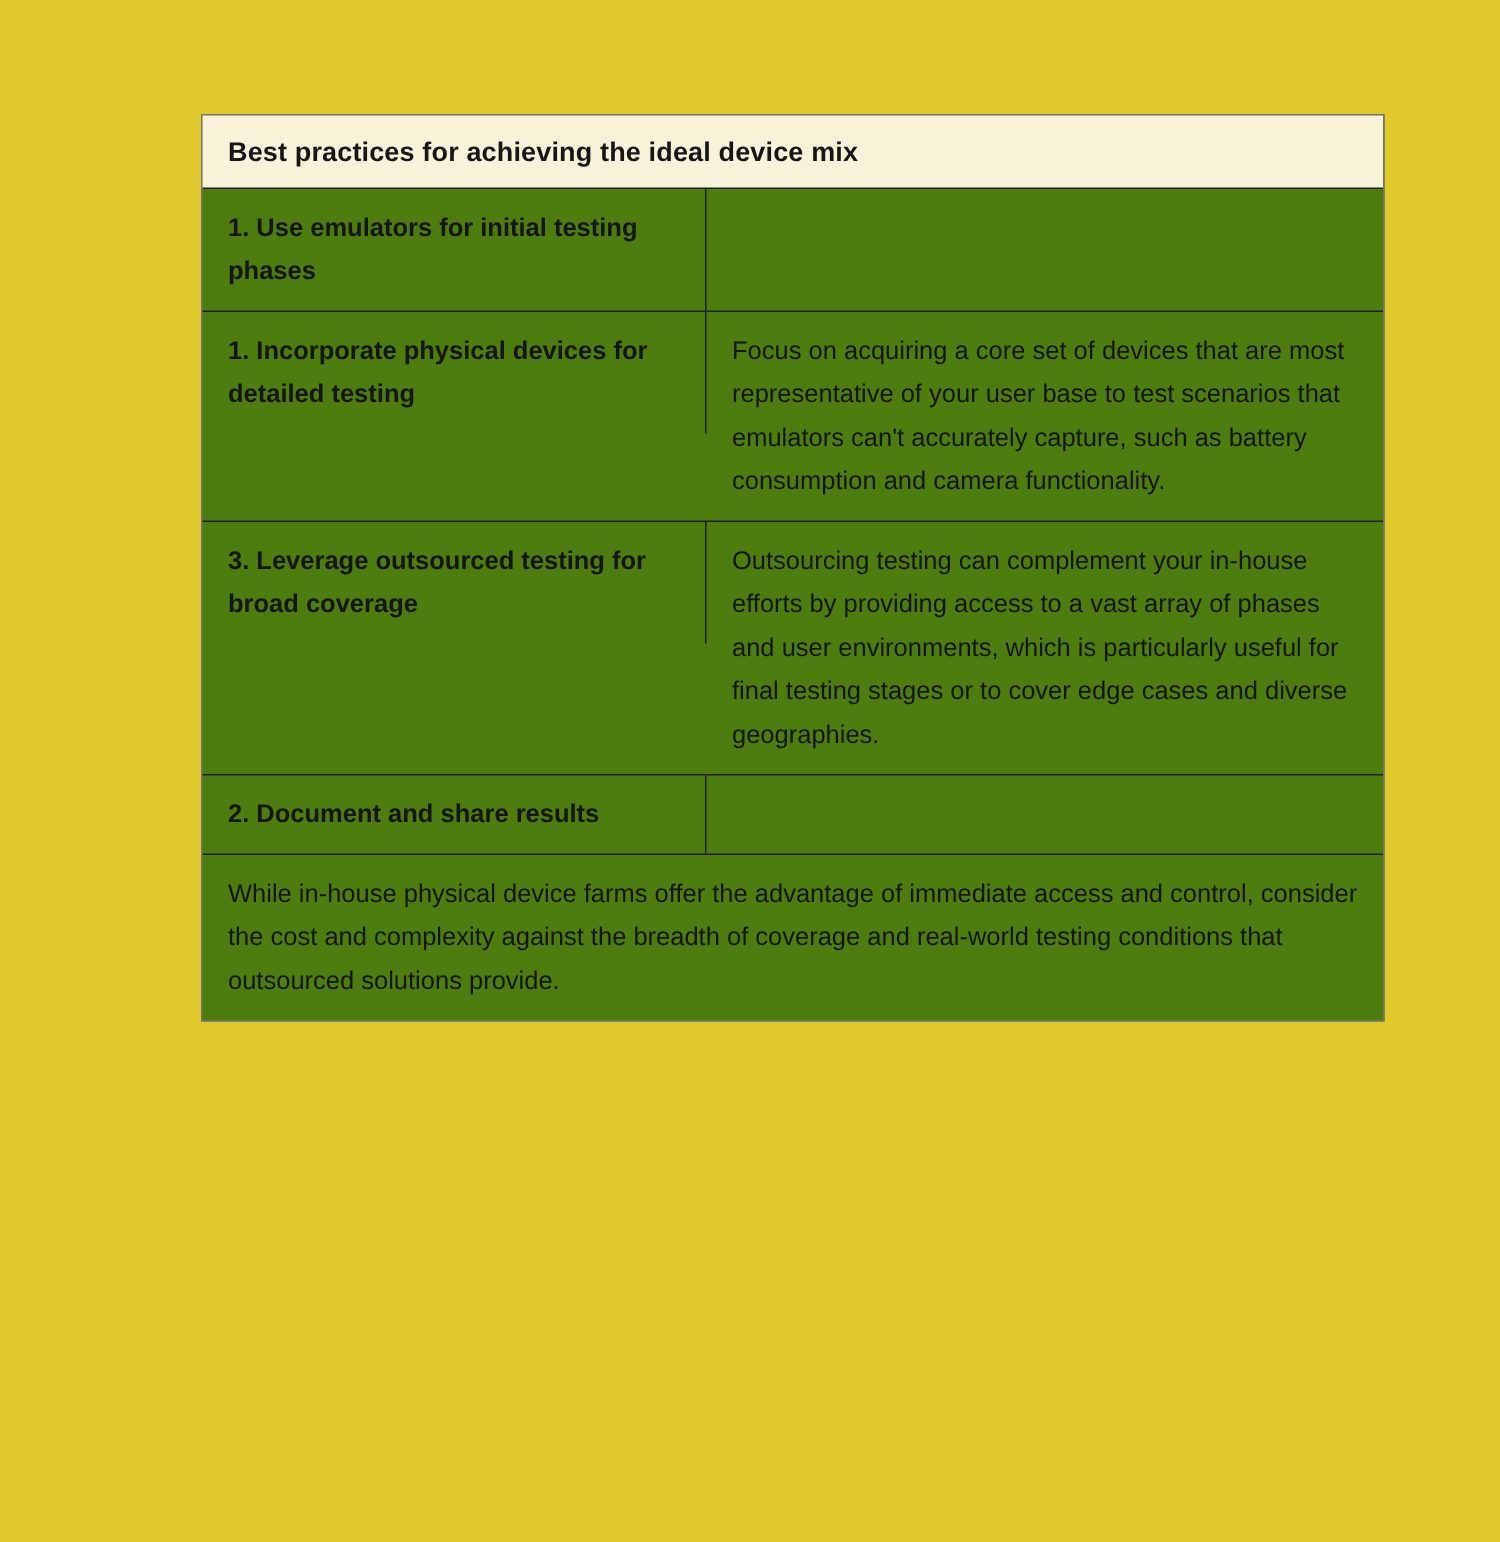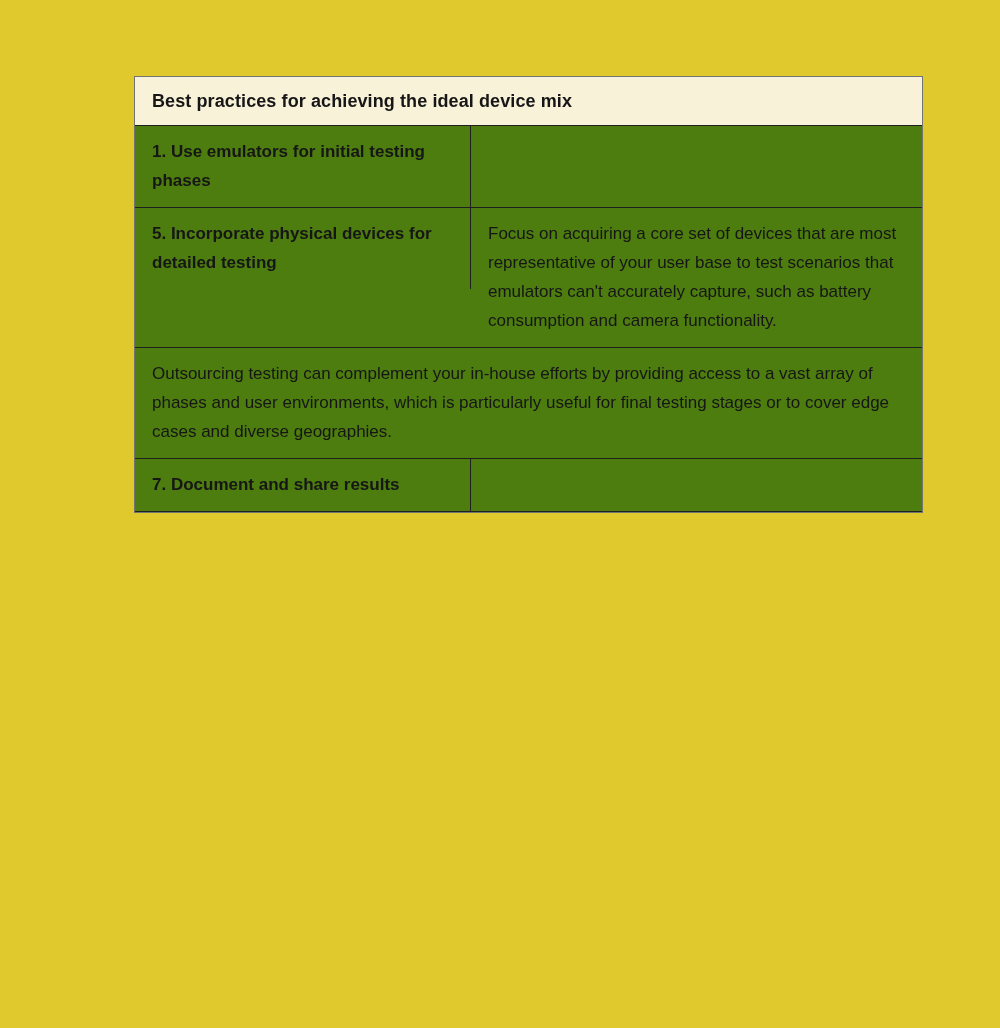--- a/index.html
+++ b/index.html
@@ -71,29 +71,31 @@
 
   <div class="bp-table">
 
     <div class="bp-table__header">Best practices for achieving the ideal device mix</div>
 
     <div class="bp-row">
       <div class="bp-cell bp-cell--practice">1. Use emulators for initial testing phases</div>
     </div>
 
     <div class="bp-row">
-      <div class="bp-cell bp-cell--practice">5. Incorporate physical devices for detailed testing</div>
+      <div class="bp-cell bp-cell--practice">1. Incorporate physical devices for detailed testing</div>
       <div class="bp-cell bp-cell--description">Focus on acquiring a core set of devices that are most representative of your user base to test scenarios that emulators can't accurately capture, such as battery consumption and camera functionality.</div>
     </div>
 
     <div class="bp-row">
+      <div class="bp-cell bp-cell--practice">3. Leverage outsourced testing for broad coverage</div>
       <div class="bp-cell bp-cell--description">Outsourcing testing can complement your in-house efforts by providing access to a vast array of phases and user environments, which is particularly useful for final testing stages or to cover edge cases and diverse geographies.</div>
     </div>
 
     <div class="bp-row">
-      <div class="bp-cell bp-cell--practice">7. Document and share results</div>
+      <div class="bp-cell bp-cell--practice">2. Document and share results</div>
     </div>
 
     <div class="bp-row">
+      <div class="bp-cell bp-cell--description">While in-house physical device farms offer the advantage of immediate access and control, consider the cost and complexity against the breadth of coverage and real-world testing conditions that outsourced solutions provide.</div>
     </div>
 
   </div>
 </div>
 
 </body></html>

